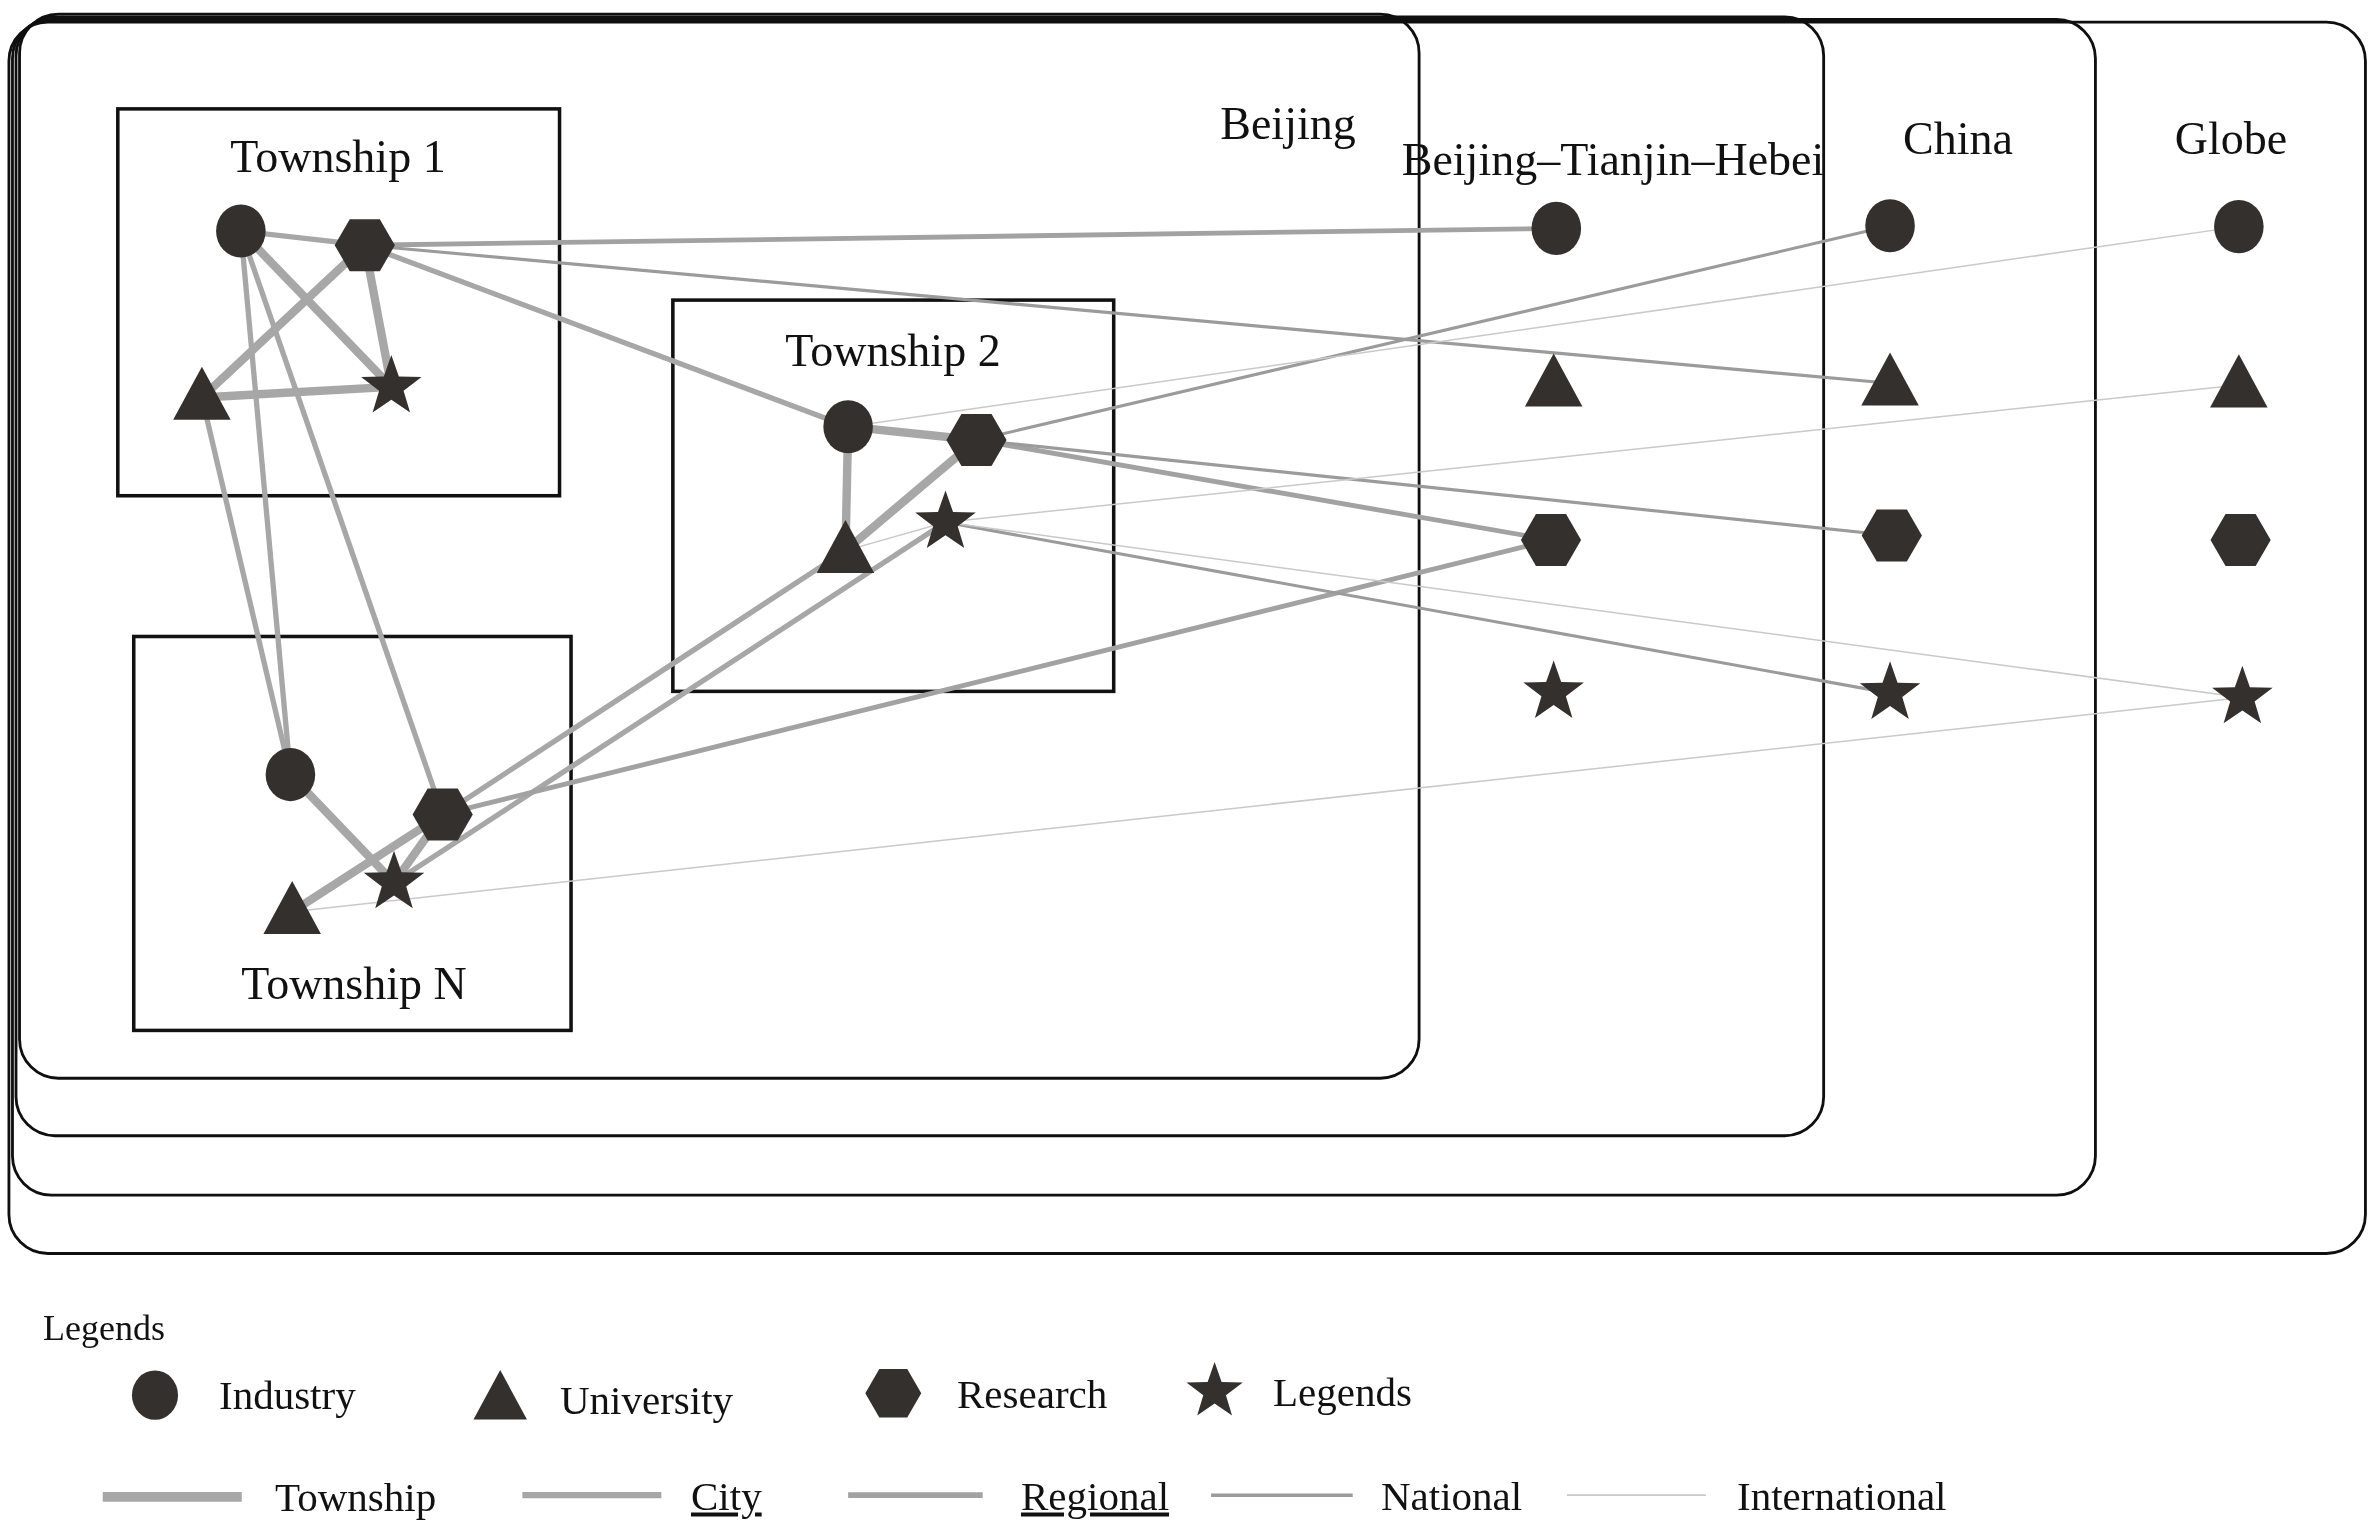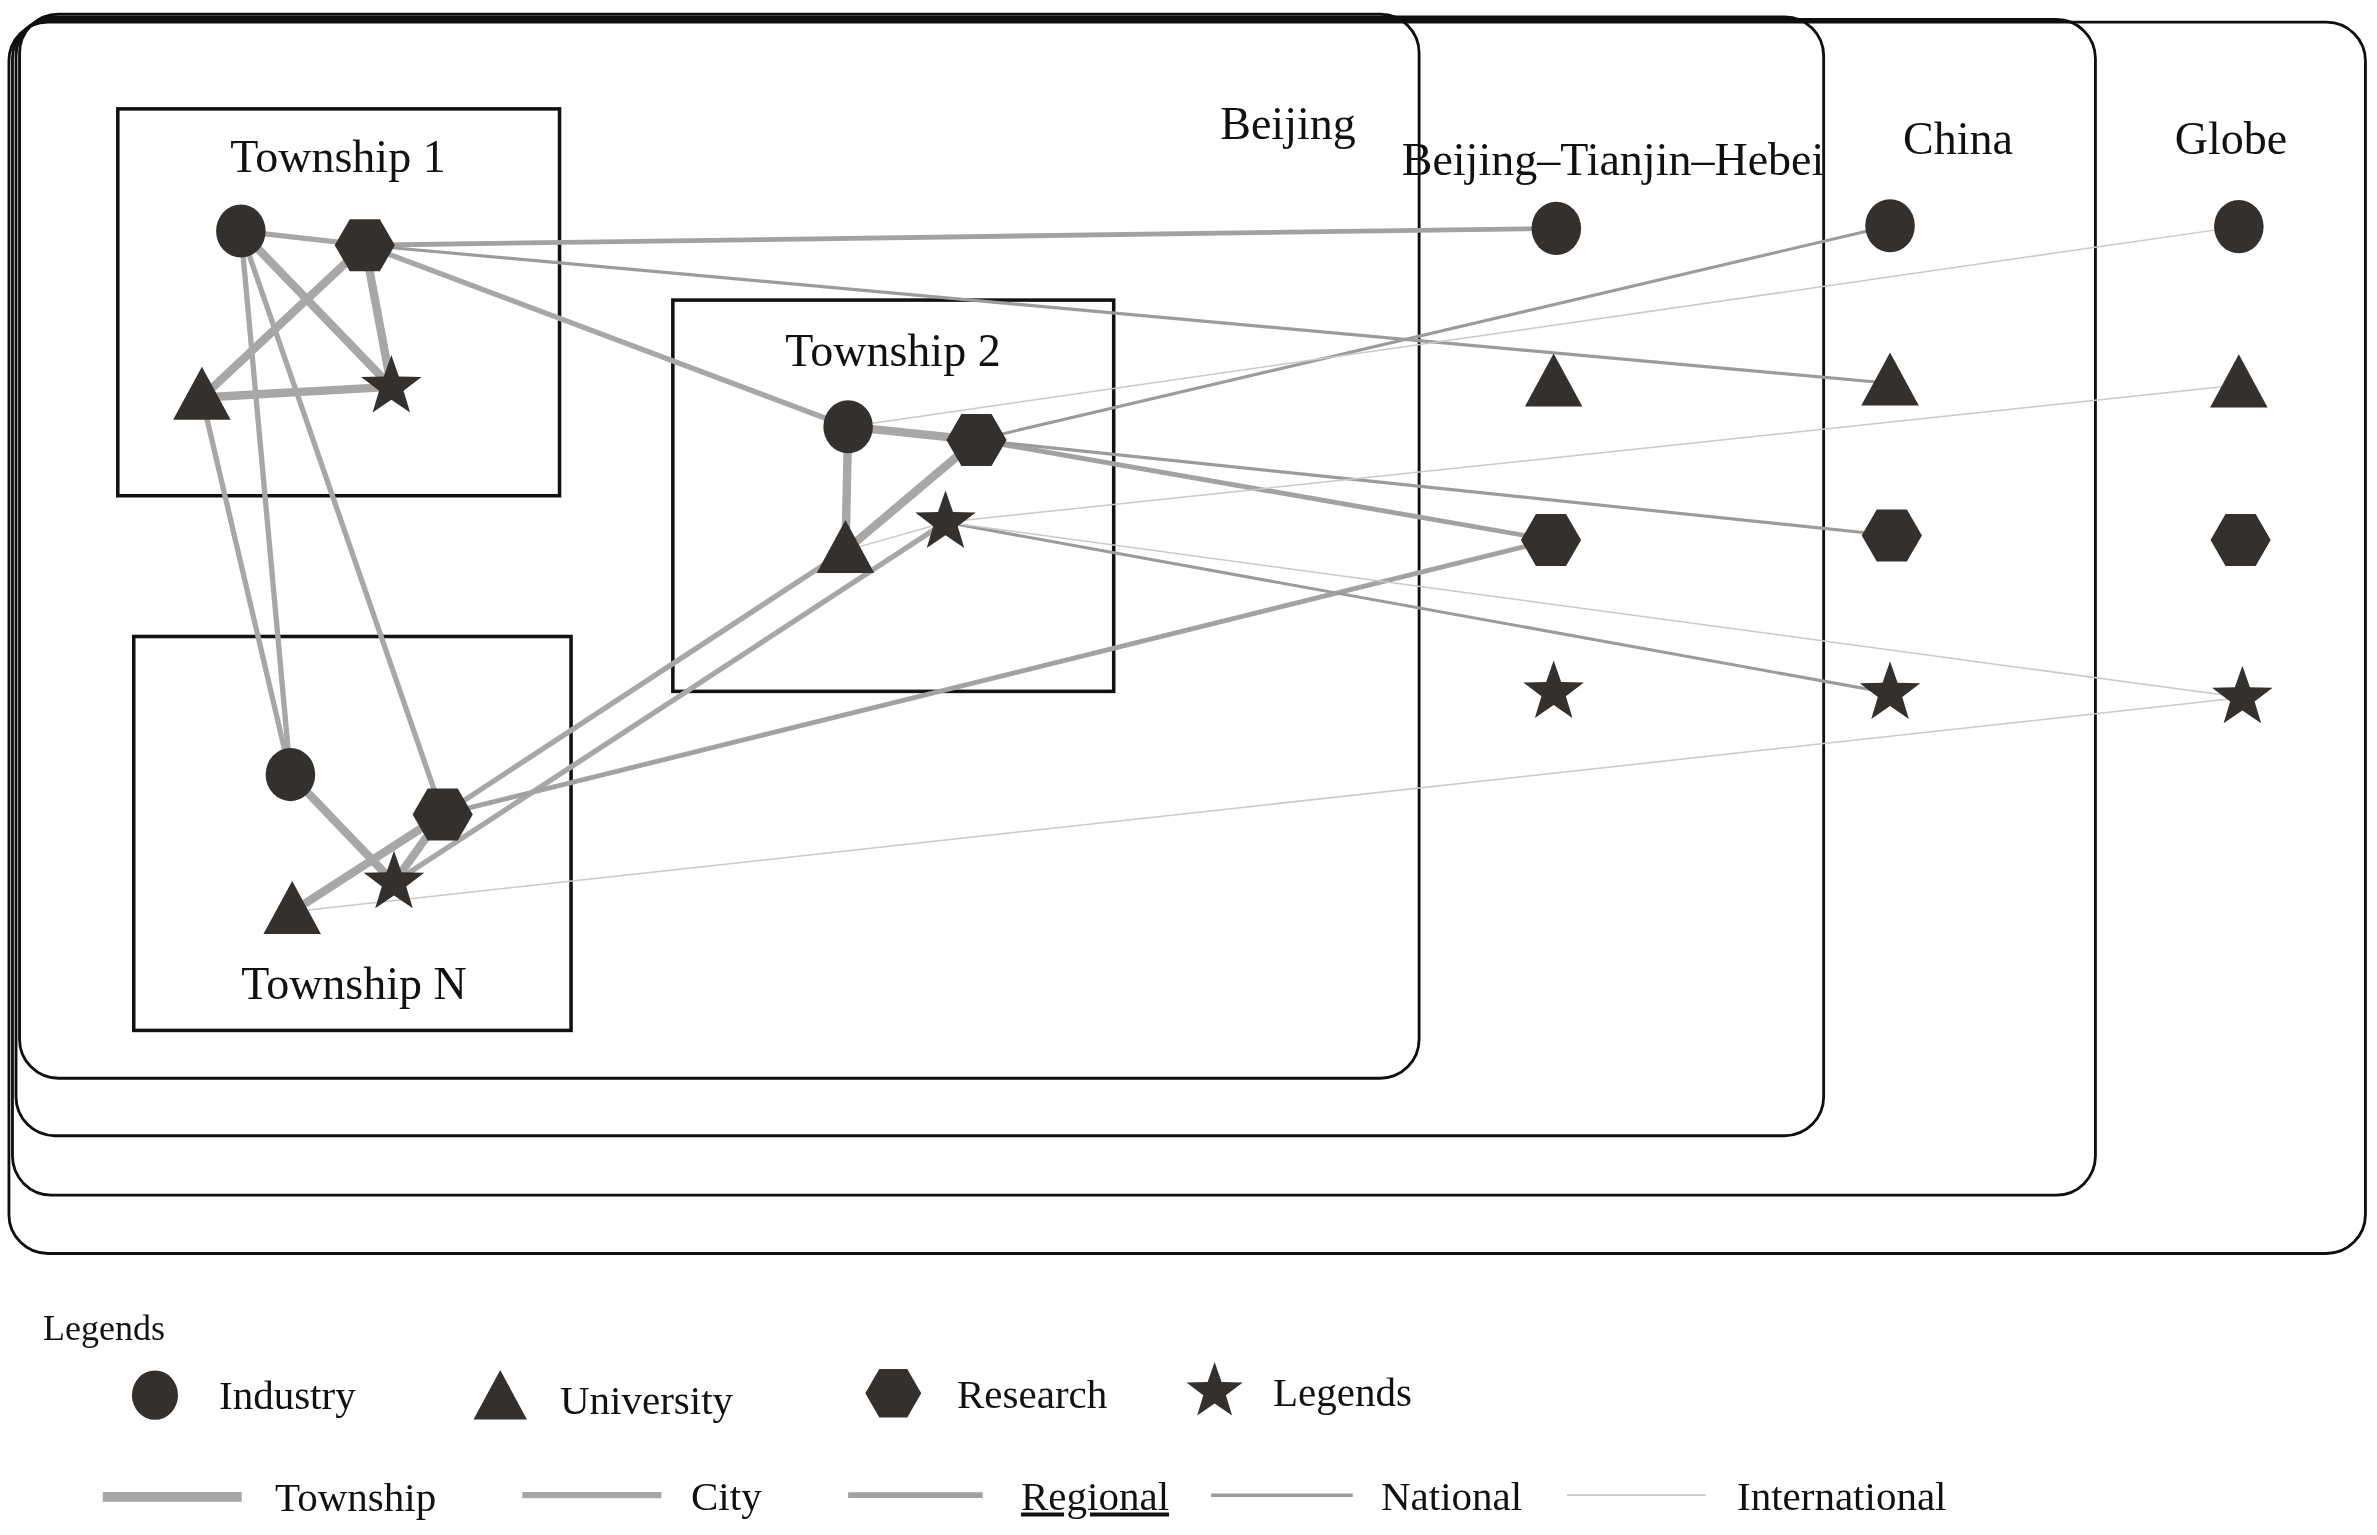--- a/index.html
+++ b/index.html
@@ -99,18 +99,18 @@
   <div class="lbl" style="left: 354px; top: 984px;">Township N</div>
 
   <div class="lbl left legend-title" style="left: 43px; top: 1328px;">Legends</div>
 
   <div class="lbl left legend-item" style="left: 219px; top: 1395px;">Industry</div>
   <div class="lbl left legend-item" style="left: 560px; top: 1400px;">University</div>
   <div class="lbl left legend-item" style="left: 957px; top: 1394px;">Research</div>
   <div class="lbl left legend-item" style="left: 1273px; top: 1392px;">Legends</div>
 
   <div class="lbl left legend-item" style="left: 275px; top: 1497px;">Township</div>
-  <div class="lbl left legend-item" style="left: 691px; top: 1496px;">City</div>
+  <div class="lbl left legend-item" style="left: 691px; top: 1496px; text-decoration: underline;">City</div>
   <div class="lbl left legend-item" style="left: 1021px; top: 1496px; text-decoration: underline;">Regional</div>
   <div class="lbl left legend-item" style="left: 1381px; top: 1496px;">National</div>
   <div class="lbl left legend-item" style="left: 1737px; top: 1496px;">International</div>
 </div>
 
 
 </body></html>

